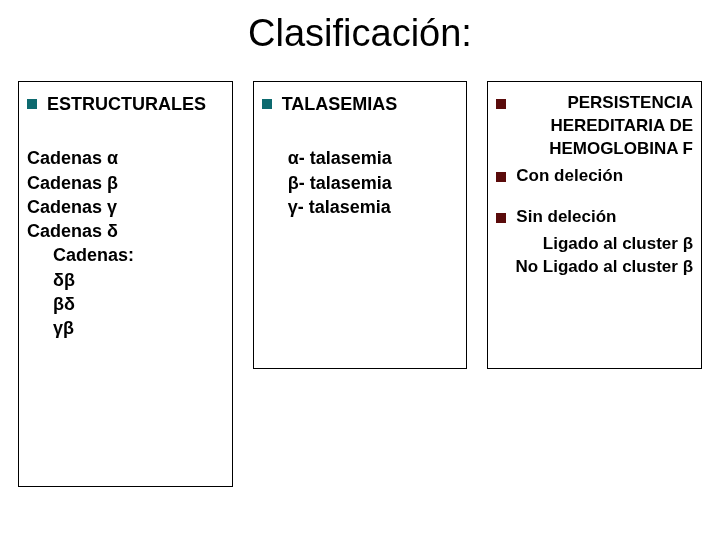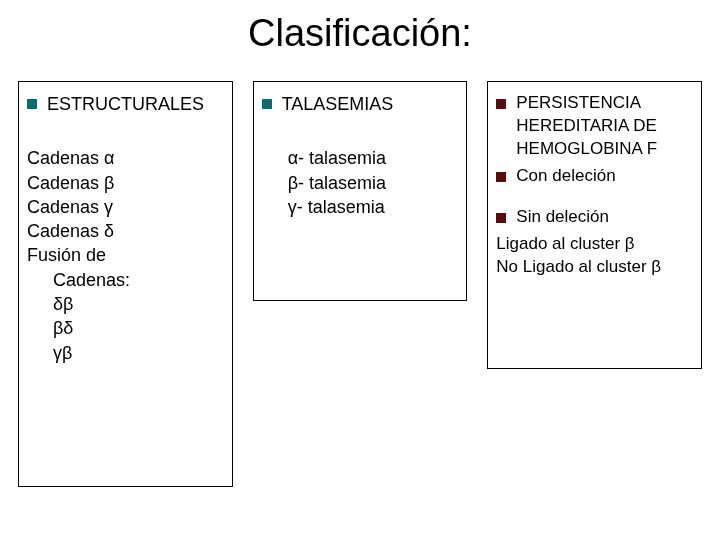--- a/index.html
+++ b/index.html
@@ -20,68 +20,68 @@
       font-size: 38px;
       text-align: center;
       margin-bottom: 26px;
       letter-spacing: 0px;
     }
     .cols {
       display: flex;
       justify-content: space-between;
       gap: 20px;
       padding: 0 2px;
+      font-weight: bold;
     }
     .col {
       border: 1px solid #000;
       flex: 1 1 0;
       padding: 10px 8px 10px 8px;
       font-size: 18px;
       line-height: 1.35;
     }
     .col-left { height: 406px; }
-    .col-mid  { height: 220px; }
+    .col-mid  { height: 288px; }
     .col-right{ height: 288px; }
     .bullet-row {
       display: flex;
       align-items: flex-start;
       gap: 10px;
       margin-bottom: 4px;
     }
     .bullet-sq {
       width: 10px;
       height: 10px;
       flex: 0 0 auto;
       margin-top: 7px;
     }
     .sq-teal { background: #0d6a6f; }
     .sq-maroon { background: #5a0b0b; }
     .indent { padding-left: 26px; }
     .gap-top { margin-top: 30px; }
-    .small { font-size: 17px; }
+    .small { font-size: 17px; text-align: right; }
   </style>
 </head>
 <body>
 
 <div class="slide">
   <div class="title">Clasificación:</div>
 
   <div class="cols">
 
     <div class="col col-left">
       <div class="bullet-row">
         <span class="bullet-sq sq-teal"></span>
         <span>ESTRUCTURALES</span>
       </div>
       <div class="gap-top">
         <div>Cadenas α</div>
         <div>Cadenas β</div>
         <div>Cadenas γ</div>
         <div>Cadenas δ</div>
-        <div>Fusión de</div>
         <div class="indent">Cadenas:</div>
         <div class="indent">δβ</div>
         <div class="indent">βδ</div>
         <div class="indent">γβ</div>
       </div>
     </div>
 
     <div class="col col-mid">
       <div class="bullet-row">
         <span class="bullet-sq sq-teal"></span>

